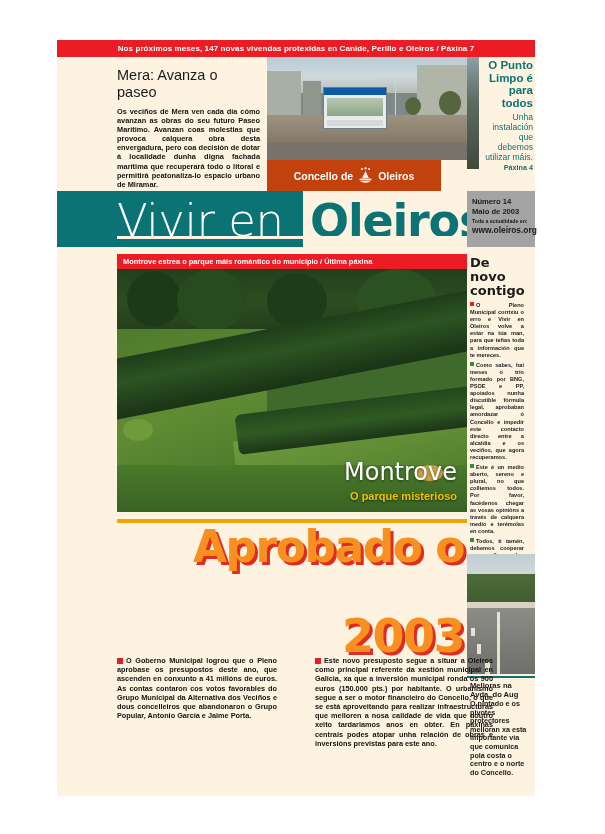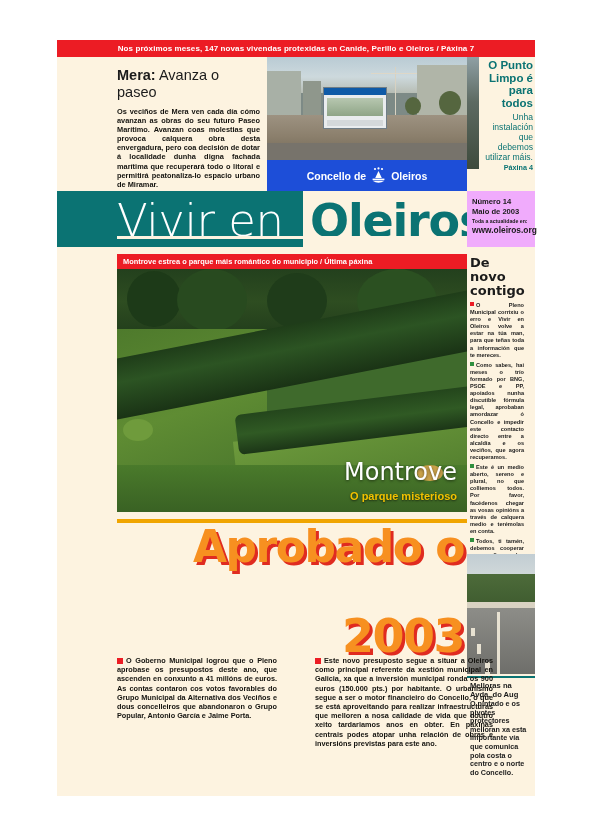--- a/index.html
+++ b/index.html
@@ -13,21 +13,21 @@
   
   .topstrip{position:absolute;left:57px;top:40px;width:478px;height:17px;background:#ec1c24;}
   .topstrip span{display:block;color:#ffffff;font-size:8px;font-weight:bold;text-align:center;
      line-height:17px;letter-spacing:.1px;}
 
   
   .upper{position:absolute;left:57px;top:57px;width:478px;height:134px;}
 
   .mera{position:absolute;left:60px;top:6px;width:143px;height:118px;}
   .mera .hl{font-size:14.5px;color:#1b1b1b;line-height:17px;margin:4px 0 6px 0;}
-  .mera .hl b{font-weight:bold;}
+  .mera .hl b{font-weight:normal;}
   .mera .hl i{font-style:normal;}
   .mera .body{font-size:7.4px;line-height:9.1px;color:#14130f;text-align:justify;font-weight:bold;}
 
   
   .topphoto{position:absolute;left:210px;top:0px;width:200px;height:103px;overflow:hidden;background:#7d8a86;}
   .tp-sky{position:absolute;left:0;top:0;width:200px;height:36px;
      background:linear-gradient(180deg,#b9cbd4 0%,#cdd9dd 55%,#b7bdb4 100%);}
   .tp-bld{position:absolute;background:#9aa39a;}
   .tp-ground{position:absolute;left:0;top:58px;width:200px;height:45px;
      background:linear-gradient(180deg,#9d9281 0%,#8b7f6c 48%,#6f6655 100%);}
@@ -36,21 +36,21 @@
      border:1px solid #6f7d86;}
   .tp-sign .b{position:absolute;left:0;top:0;width:100%;height:7px;background:#0e5aa7;}
   .tp-sign .g{position:absolute;left:3px;top:10px;width:56px;height:18px;
      background:linear-gradient(180deg,#b7c7b0,#8fa587);}
   .tp-sign .t{position:absolute;left:3px;bottom:2px;width:56px;height:6px;background:#d4d8da;}
   .tp-crane{position:absolute;left:128px;top:10px;width:1px;height:48px;background:#d8d2c2;}
   .tp-crane2{position:absolute;left:104px;top:16px;width:46px;height:1px;background:#ded7c7;}
   .tp-tree{position:absolute;border-radius:50%;background:#55663f;}
 
   
-  .concellobar{position:absolute;left:210px;top:103px;width:200px;height:31px;background:#1d4ed8;}
+  .concellobar{position:absolute;left:210px;top:103px;width:174px;height:31px;background:#c2410c;}
   .concellobar .inner{display:flex;align-items:center;justify-content:center;gap:5px;height:31px;}
   .concellobar .txt{color:#ffffff;font-size:10.5px;font-weight:bold;}
   .boaticon{width:15px;height:17px;position:relative;display:inline-block;}
 
   
   .puntocol{position:absolute;left:410px;top:0px;width:68px;height:134px;background:#fdf3e0;}
   .puntophoto{position:absolute;left:0;top:0;width:12px;height:112px;overflow:hidden;
      background:linear-gradient(180deg,#8fa0a5,#5d6a62 40%,#3e4a3c);}
   .punto-inner{position:absolute;left:14px;top:2px;width:52px;text-align:right;}
   .punto-h{font-size:11.5px;font-weight:bold;color:#0b7373;line-height:12.5px;}
@@ -58,21 +58,21 @@
   .punto-p{font-size:7.2px;color:#0b7373;font-weight:bold;margin-top:1px;}
 
   
   .masthead{position:absolute;left:57px;top:191px;width:478px;height:56px;}
   .mh-teal{position:absolute;left:0;top:0;width:410px;height:56px;background:#0b7373;}
   .mh-vivir{position:absolute;left:60px;top:3px;font-size:45px;color:#ffffff;letter-spacing:-.5px;
      font-family:"DejaVu Sans",sans-serif;font-weight:300;}
   .mh-white{position:absolute;left:246px;top:0px;width:164px;height:56px;background:#fdf3e0;}
   .mh-oleiros{position:absolute;left:253px;top:3px;font-size:46px;color:#0b7373;font-weight:bold;
      letter-spacing:-1.2px;font-family:"DejaVu Sans",sans-serif;}
-  .mh-gold{position:absolute;left:410px;top:0px;width:68px;height:56px;background:#f0abfc;}
+  .mh-gold{position:absolute;left:410px;top:0px;width:68px;height:56px;background:#a3a3a3;}
   .mh-gold .num{position:absolute;left:5px;top:6px;font-size:7.6px;font-weight:bold;color:#1b1b1b;
      line-height:9.5px;}
   .mh-gold .lbl{position:absolute;left:5px;top:27px;font-size:5.2px;color:#1b1b1b;font-weight:bold;}
   .mh-gold .url{position:absolute;left:5px;top:34px;font-size:8.4px;color:#1b1b1b;font-weight:bold;}
   .mh-underline{position:absolute;left:60px;top:45px;width:350px;height:3px;background:#fdf3e0;}
 
   
   .montstrip{position:absolute;left:117px;top:254px;width:350px;height:15px;background:#ec1c24;}
   .montstrip span{display:block;color:#ffffff;font-size:7.4px;font-weight:bold;line-height:15px;
      padding-left:6px;}

